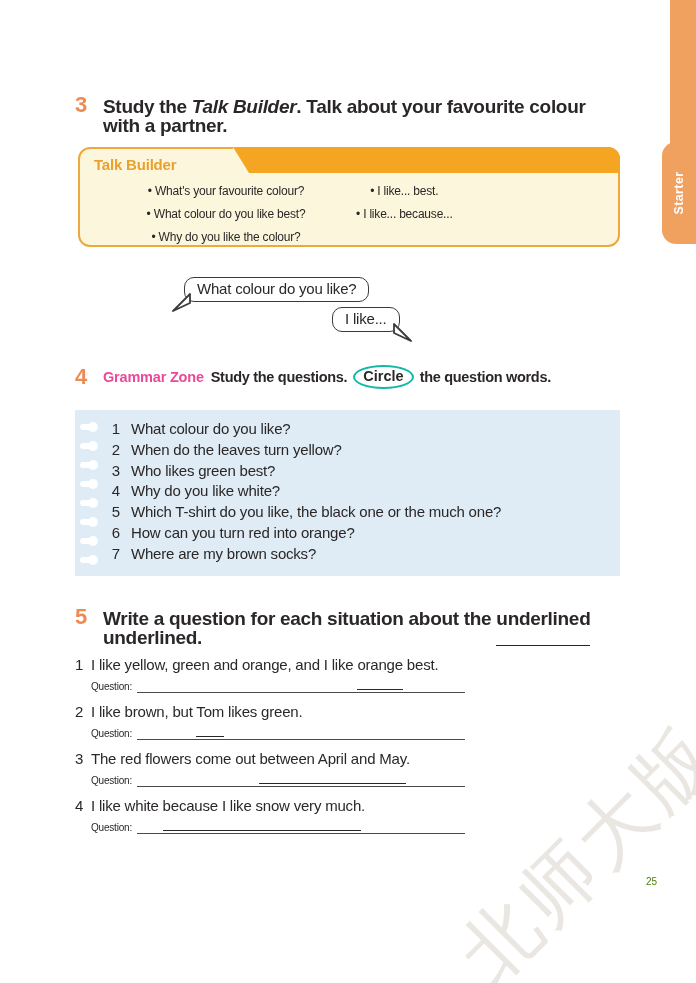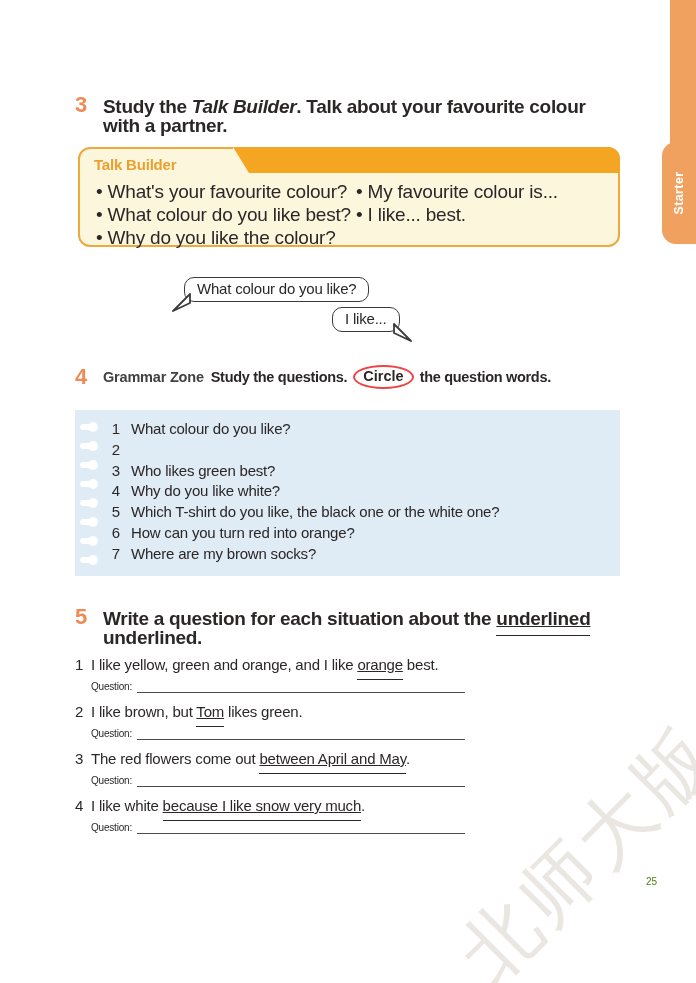--- a/index.html
+++ b/index.html
@@ -5,54 +5,54 @@
   html,body{margin:0;padding:0;background:#ffffff;}
   .page{
     position:relative;width:696px;height:983px;background:#ffffff;overflow:hidden;
     font-family:"Liberation Sans",sans-serif;color:#2b2727;
   }
   
   .ex-header{position:absolute;display:flex;align-items:flex-start;}
   .ex-num{font-size:22px;font-weight:bold;color:#ee8b55;width:28px;line-height:22px;flex:0 0 28px;}
   .ex-title{font-size:19px;font-weight:bold;letter-spacing:-0.3px;padding-top:3px;line-height:19px;}
   .italic{font-style:italic;}
-  .uword{border-bottom:1.6px solid #2b2727;padding-bottom:6px;text-decoration:underline;}
+  .uword{border-bottom:1.6px solid #2b2727;padding-bottom:16px;}
   
   .tb-box{
     position:absolute;left:78px;top:147px;width:542px;height:100px;box-sizing:border-box;
     background:#fcf6dd;border:2px solid #eba93e;border-radius:12px;
   }
   .tb-band{
     position:absolute;top:-2px;right:-2px;left:153px;height:26px;
     background:#f4a522;border-radius:0 12px 0 0;
   }
   .tb-notch{
     position:absolute;left:0;top:0;width:0;height:0;
     border-bottom:26px solid #fcf6dd;border-right:16px solid transparent;
   }
   .tb-title{position:absolute;top:7px;left:14px;font-size:15px;font-weight:bold;color:#e9a02f;letter-spacing:-0.2px;}
-  .tb-cols{position:absolute;top:31px;left:16px;right:12px;display:flex;font-size:19px;letter-spacing:-0.2px;}
+  .tb-cols{position:absolute;top:31px;left:16px;right:12px;display:flex;font-size:12px;letter-spacing:-0.2px;text-align:center;}
   .tb-col{list-style:none;margin:0;padding:0;}
   .tb-col.left{width:260px;}
   .tb-col li{line-height:23px;}
   .tb-col li::before{content:"• ";}
   
   .bubble{
     position:absolute;background:#fff;border:1.8px solid #3b3b3b;border-radius:10px;
     padding:2px 12px 4px;font-size:15px;letter-spacing:-0.2px;white-space:nowrap;
   }
   .tail{position:absolute;width:20px;height:20px;}
   .tail.left{left:-14px;bottom:-12px;}
   .tail.right{right:-14px;bottom:-12px;}
   
   .ex4-row{position:absolute;left:75px;top:365px;display:flex;align-items:center;}
-  .gz{font-size:14.5px;font-weight:bold;color:#404040;letter-spacing:-0.2px;margin-right:7px;}
+  .gz{font-size:14.5px;font-weight:bold;color:#ec4899;letter-spacing:-0.2px;margin-right:7px;}
   .ex4-part{font-size:14.5px;font-weight:bold;letter-spacing:-0.3px;}
   .circle-word{
-    font-size:14.5px;font-weight:bold;border:2px solid #ef4444;border-radius:50%;
+    font-size:14.5px;font-weight:bold;border:2px solid #14b8a6;border-radius:50%;
     padding:1px 8px 3px;margin:0 6px;
   }
   
   .blue-box{position:absolute;left:75px;top:410px;width:545px;height:166px;background:#dfebf5;}
   .ring{position:absolute;left:5px;width:15px;height:6px;background:#fff;border-radius:3px;}
   .ring::after{content:"";position:absolute;right:-3px;top:-2px;width:10px;height:10px;border-radius:50%;background:#fff;}
   .q-list{position:absolute;left:33px;top:9px;right:8px;}
   .q-row{display:flex;font-size:15px;line-height:20.8px;letter-spacing:-0.2px;}
   .q-num{flex:0 0 12px;text-align:right;margin-right:11px;}
   
@@ -95,22 +95,22 @@
       <div class="tb-notch"></div>
     </div>
     <div class="tb-title">Talk Builder</div>
     <div class="tb-cols">
       <ul class="tb-col left">
         <li>What's your favourite colour?</li>
         <li>What colour do you like best?</li>
         <li>Why do you like the colour?</li>
       </ul>
       <ul class="tb-col">
-        <li>My favourite colour is...</li>
         <li>I like... best.</li>
+        <li>I like... because...</li>
       </ul>
     </div>
   </div>
 
   <div class="bubble" style="left:184px;top:277px;">
     <span>What colour do you like?</span>
     <svg class="tail left" viewBox="0 0 20 20">
       <path d="M19 1 L2 18 L19 10 Z" fill="#ffffff" stroke="#3b3b3b" stroke-width="1.8" stroke-linejoin="round"></path>
     </svg>
   </div>
@@ -138,32 +138,33 @@
     <div class="ring" style="top:109px;"></div>
     <div class="ring" style="top:128px;"></div>
     <div class="ring" style="top:147px;"></div>
     <div class="q-list">
       <div class="q-row">
           <span class="q-num">1</span>
           <span>What colour do you like?</span>
         </div>
       <div class="q-row">
           <span class="q-num">2</span>
+          <span>When do the leaves turn yellow?</span>
         </div>
       <div class="q-row">
           <span class="q-num">3</span>
           <span>Who likes green best?</span>
         </div>
       <div class="q-row">
           <span class="q-num">4</span>
           <span>Why do you like white?</span>
         </div>
       <div class="q-row">
           <span class="q-num">5</span>
-          <span>Which T-shirt do you like, the black one or the white one?</span>
+          <span>Which T-shirt do you like, the black one or the much one?</span>
         </div>
       <div class="q-row">
           <span class="q-num">6</span>
           <span>How can you turn red into orange?</span>
         </div>
       <div class="q-row">
           <span class="q-num">7</span>
           <span>Where are my brown socks?</span>
         </div>
     </div>

